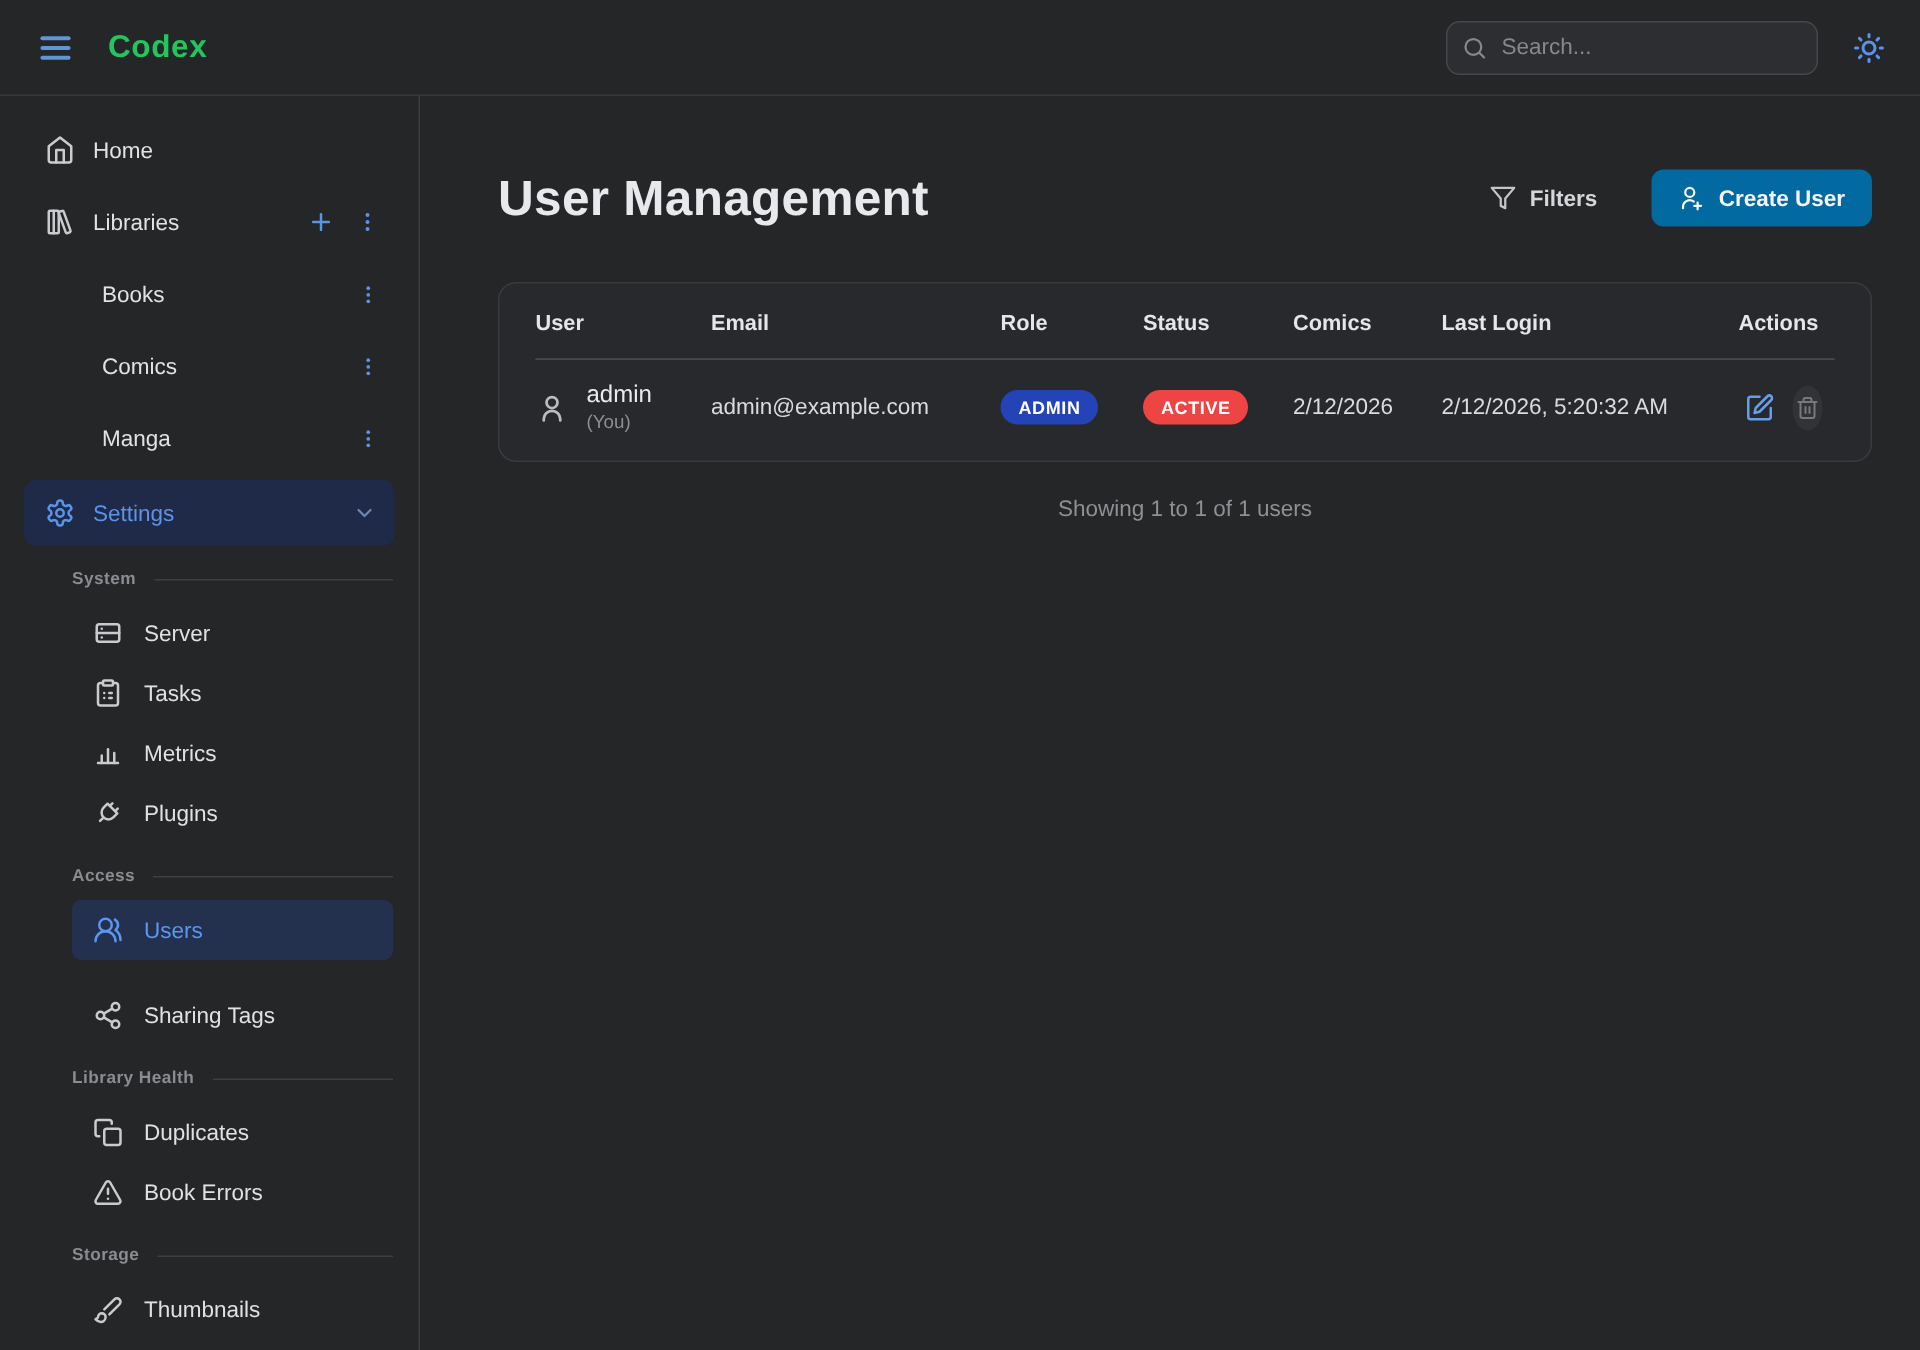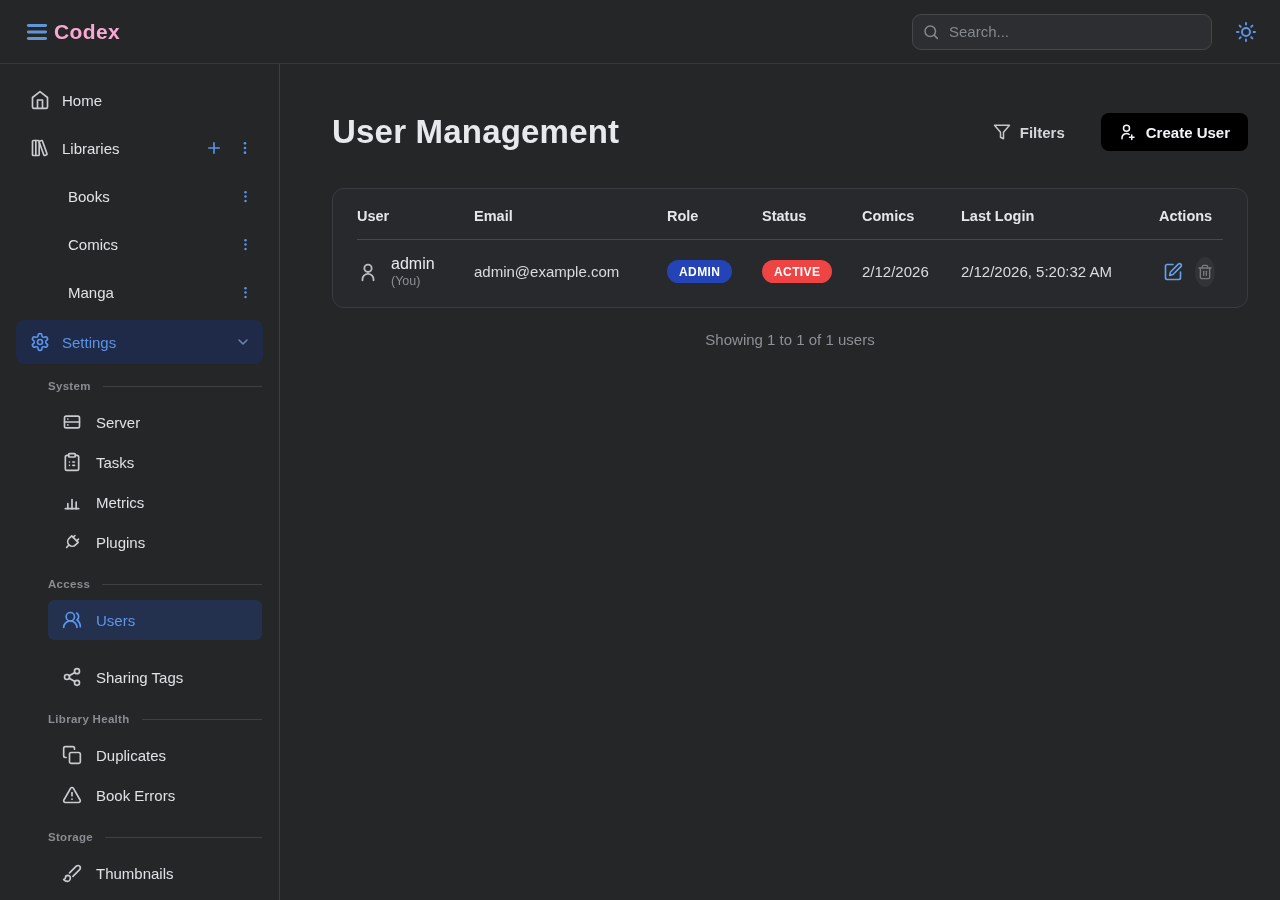--- a/index.html
+++ b/index.html
@@ -13,23 +13,23 @@
   svg { display:block; }
   .ico { flex:0 0 auto; }
 
   
   .topbar {
     height:64px; display:flex; align-items:center;
     padding:0 20px; border-bottom:1px solid #37383f;
     background:#242628;
   }
   .menu-btn { background:none; border:none; cursor:pointer; color:#6095d8; padding:4px; }
-  .app-title { font-size:21px; font-weight:bold; color:#f9a8d4; letter-spacing:.4px; }
+  .app-title { font-size:21px; font-weight:bold; color:#22c55e; letter-spacing:.4px; margin-left:18px; }
   .search-wrap {
-    margin-left:auto; position:relative; width:300px; height:36px;
+    margin-left:auto; position:relative; width:248px; height:36px;
   }
   .search-wrap .ico { position:absolute; left:10px; top:9px; color:#85888d; }
   .search-input {
     width:100%; height:100%; background:#2c2e31; border:1px solid #46474b;
     border-radius:9px; color:#cfd1d4; padding:0 12px 0 36px; font-size:15px;
     font-family:inherit; outline:none;
   }
   .search-input::placeholder { color:#85888d; }
   .theme-btn { background:none; border:none; cursor:pointer; color:#5b93e8; margin-left:20px; padding:2px; }
 
@@ -87,21 +87,21 @@
   }
   .page-title { font-size:33px; font-weight:bold; color:#e7e9ec; letter-spacing:.2px; }
   .head-actions { display:flex; align-items:center; }
   .filters-btn {
     display:flex; align-items:center; gap:9px; background:none; border:none;
     color:#d4d6d9; font-size:15px; font-weight:bold; cursor:pointer; font-family:inherit;
   }
   .filters-btn .ico { color:#c4c6c9; }
   .create-btn {
     display:flex; align-items:center; gap:9px; margin-left:36px;
-    background:#000000; color:#f2f4f8; border:none; border-radius:8px;
+    background:#0369a1; color:#f2f4f8; border:none; border-radius:8px;
     height:38px; padding:0 18px; font-size:15px; font-weight:bold;
     cursor:pointer; font-family:inherit;
   }
 
   .card {
     margin-top:34px; background:#28292c; border:1px solid #3a3b3f;
     border-radius:12px; overflow:hidden;
   }
   table { border-collapse:collapse; table-layout:fixed; width:calc(100% - 48px); margin:0 24px; }
   col.c-user{width:117px} col.c-email{width:193px} col.c-role{width:95px}

